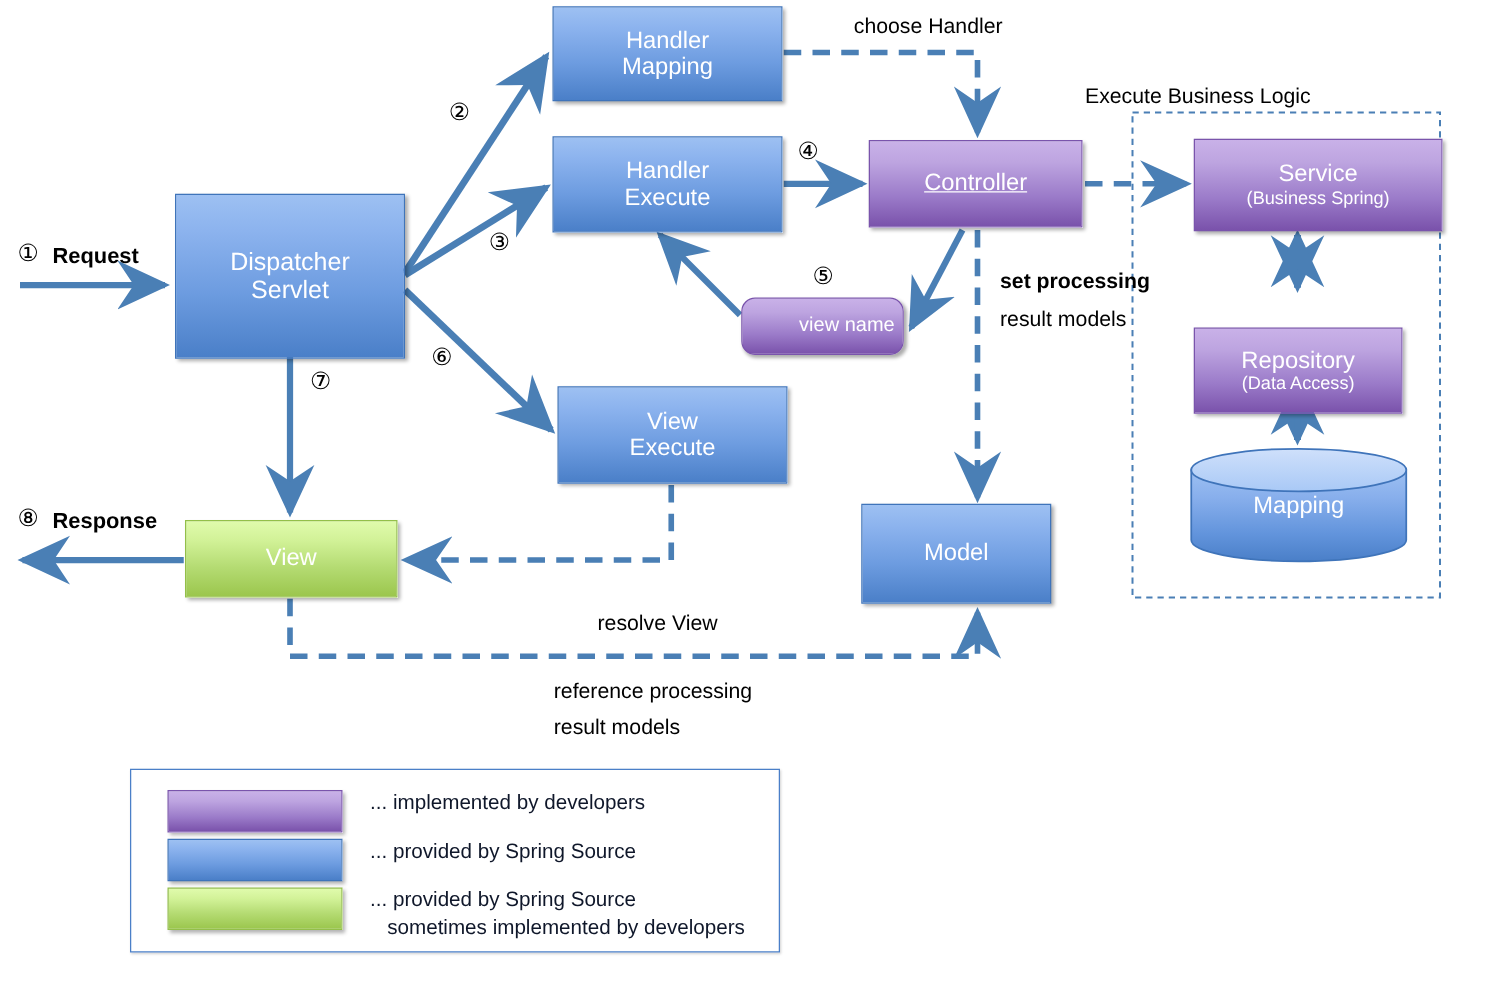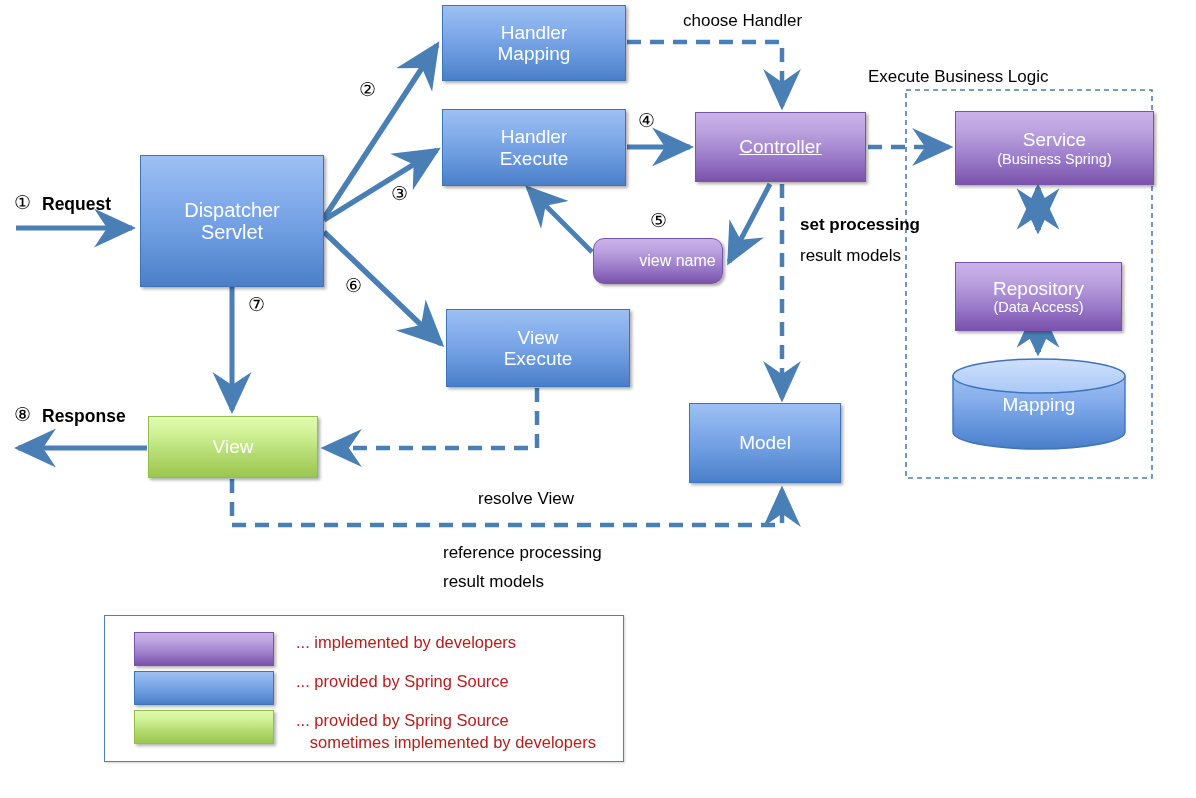--- a/index.html
+++ b/index.html
@@ -21,21 +21,21 @@
   .n-sm{font-size:16px;margin-left:39px;}
   .sub{font-size:14.5px;}
   .label{position:absolute;color:#000000;font-size:17px;white-space:pre;line-height:1.3;}
   .label.big{font-size:17.5px;}
   .num{position:absolute;font-size:19px;color:#000000;}
   .dbwrap{position:absolute;}
   .legend{position:absolute;border:1px solid #4a7fc8;background:#ffffff;
           box-shadow:1px 1px 2px rgba(0,0,0,0.18);}
   .legrow{position:absolute;display:flex;align-items:flex-start;}
   .swatch{width:138px;height:32px;box-shadow:2px 2px 3px rgba(0,0,0,0.3);flex:none;}
-  .legtext{margin-left:22px;font-size:16.5px;color:#b91c1c;line-height:1.32;white-space:pre;}
+  .legtext{margin-left:22px;font-size:16.5px;color:#0f172a;line-height:1.32;white-space:pre;}
 </style>
 </head>
 <body>
 
 <div id="canvas">
 
   <svg class="layer">
     <defs>
       <marker id="ah" markerWidth="9" markerHeight="9" refX="7.6" refY="4.5" orient="auto" markerUnits="strokeWidth">
         <path d="M0,0.6 L8.4,4.5 L0,8.4 L2.6,4.5 Z" fill="#4a7fb5"></path>

